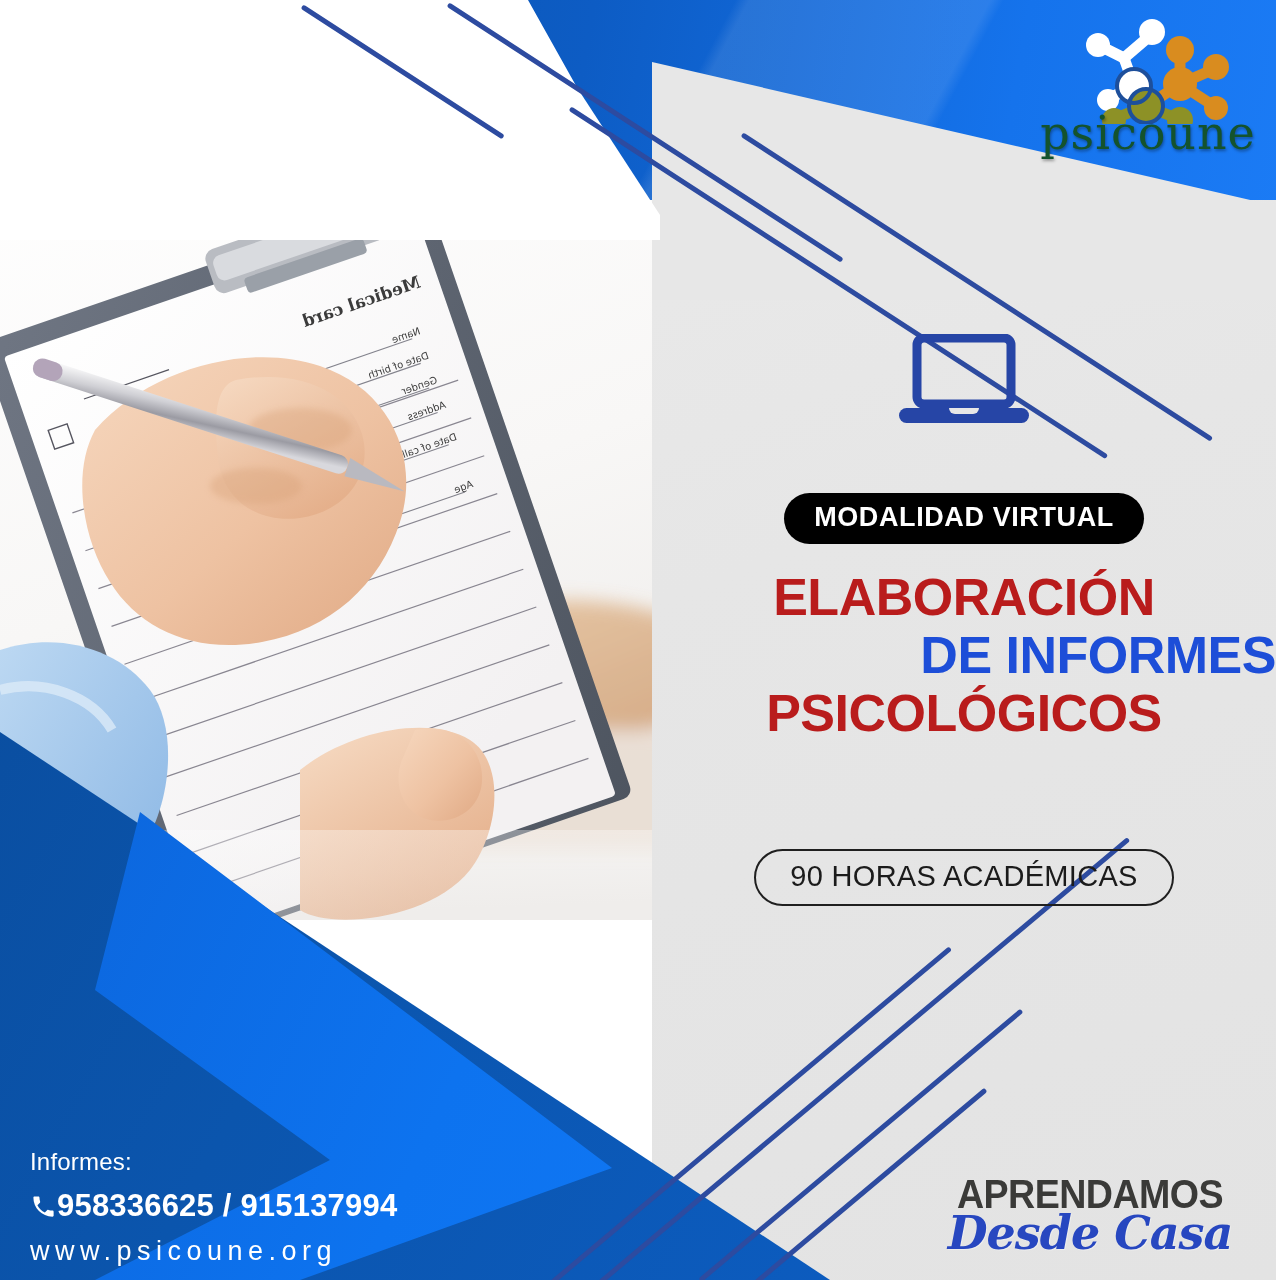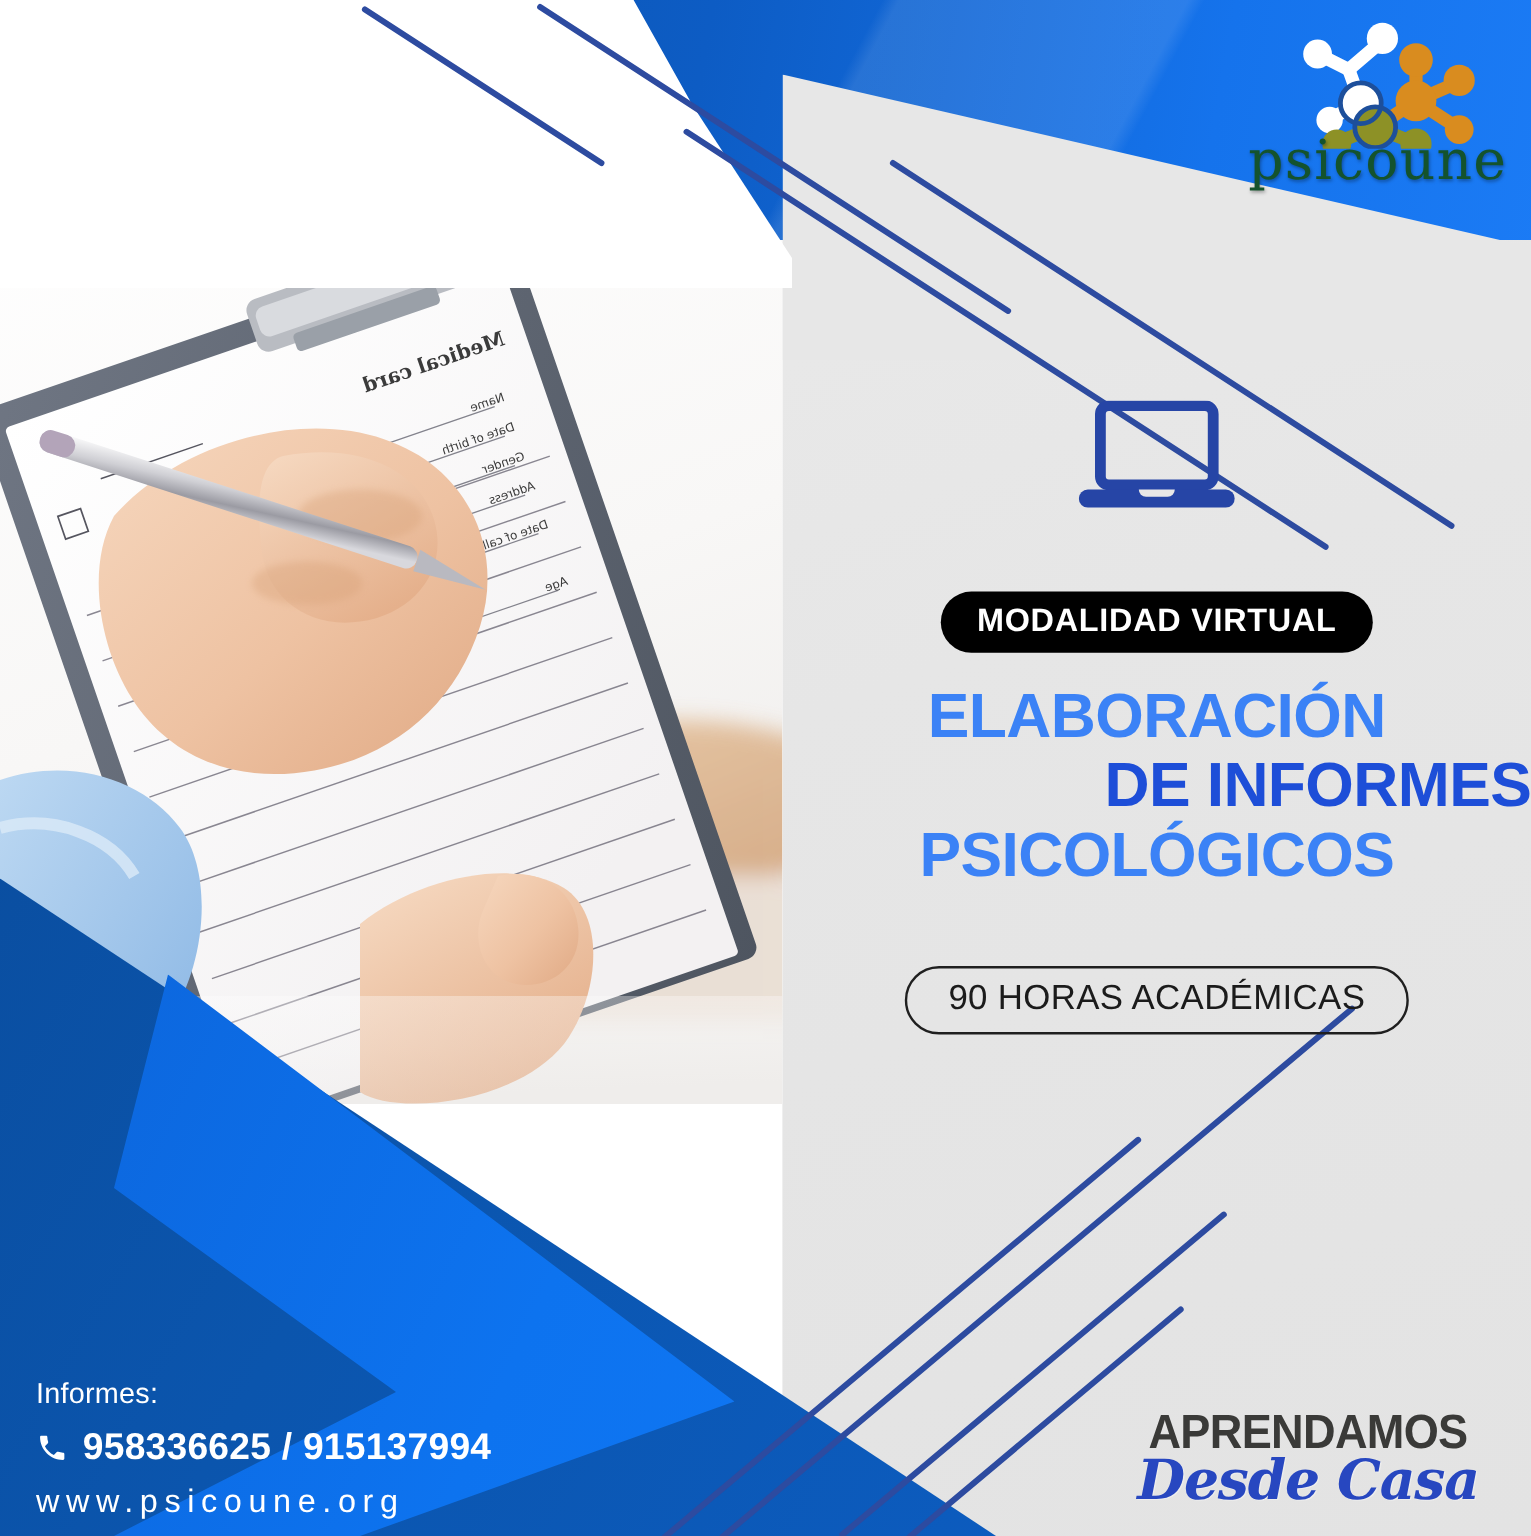--- a/index.html
+++ b/index.html
@@ -74,42 +74,42 @@
   }
 
   .badge-wrap{position:absolute;left:0;right:0;top:493px;display:flex;justify-content:center;}
   .badge{
     background:#000000;color:#ffffff;border-radius:26px;
     padding:9px 30px 11px;font-size:27px;font-weight:bold;letter-spacing:.6px;
   }
 
   .title{position:absolute;left:0;right:0;top:568px;text-align:center;
     font-weight:bold;font-size:52px;line-height:1.12;letter-spacing:-.5px;}
-  .t-dark{color:#3b82f6;display:block;}
+  .t-dark{color:#b91c1c;display:block;}
   .t-blue{color:#1d4ed8;display:block;text-align:right;}
 
   .hours-wrap{position:absolute;left:0;right:0;top:805px;display:flex;justify-content:center;}
   .hours{
     border:2px solid #1f1f1f;border-radius:30px;
-    padding:9px 34px 11px;font-size:29px;color:#1b1b1b;letter-spacing:.3px;font-weight:400;
+    padding:9px 34px 11px;font-size:29px;color:#1b1b1b;letter-spacing:.3px;font-weight:400;margin-top:44px;
   }
 
   
   .logo{position:absolute;left:1030px;top:14px;width:230px;height:150px;}
   .logo .word{
     position:absolute;left:8px;top:96px;width:220px;text-align:center;
     font-family:"DejaVu Serif",serif;
     color:#14532d;font-size:46px;letter-spacing:1px;line-height:1;
     text-shadow:1px 2px 3px rgba(0,0,0,.35);
   }
 
   
   .contact{position:absolute;left:30px;top:1148px;width:420px;color:#fff;}
   .contact .lbl{font-size:24px;font-weight:500;letter-spacing:.2px;}
-  .contact .phones{display:flex;align-items:center;gap:12px;margin-top:12px;}
+  .contact .phones{display:flex;align-items:center;margin-top:12px;}
   .contact .phones .num{font-size:31px;font-weight:bold;letter-spacing:.2px;}
   .contact .web{margin-top:12px;font-size:27px;letter-spacing:5.5px;font-weight:300;}
 
   
   .slogan{position:absolute;left:930px;top:1172px;width:320px;height:100px;}
   .slogan .ap{
     position:absolute;left:0;top:0;width:320px;text-align:center;
     font-size:40px;font-weight:bold;color:#3a3a38;letter-spacing:-.6px;
     transform:scaleX(.94);
   }

